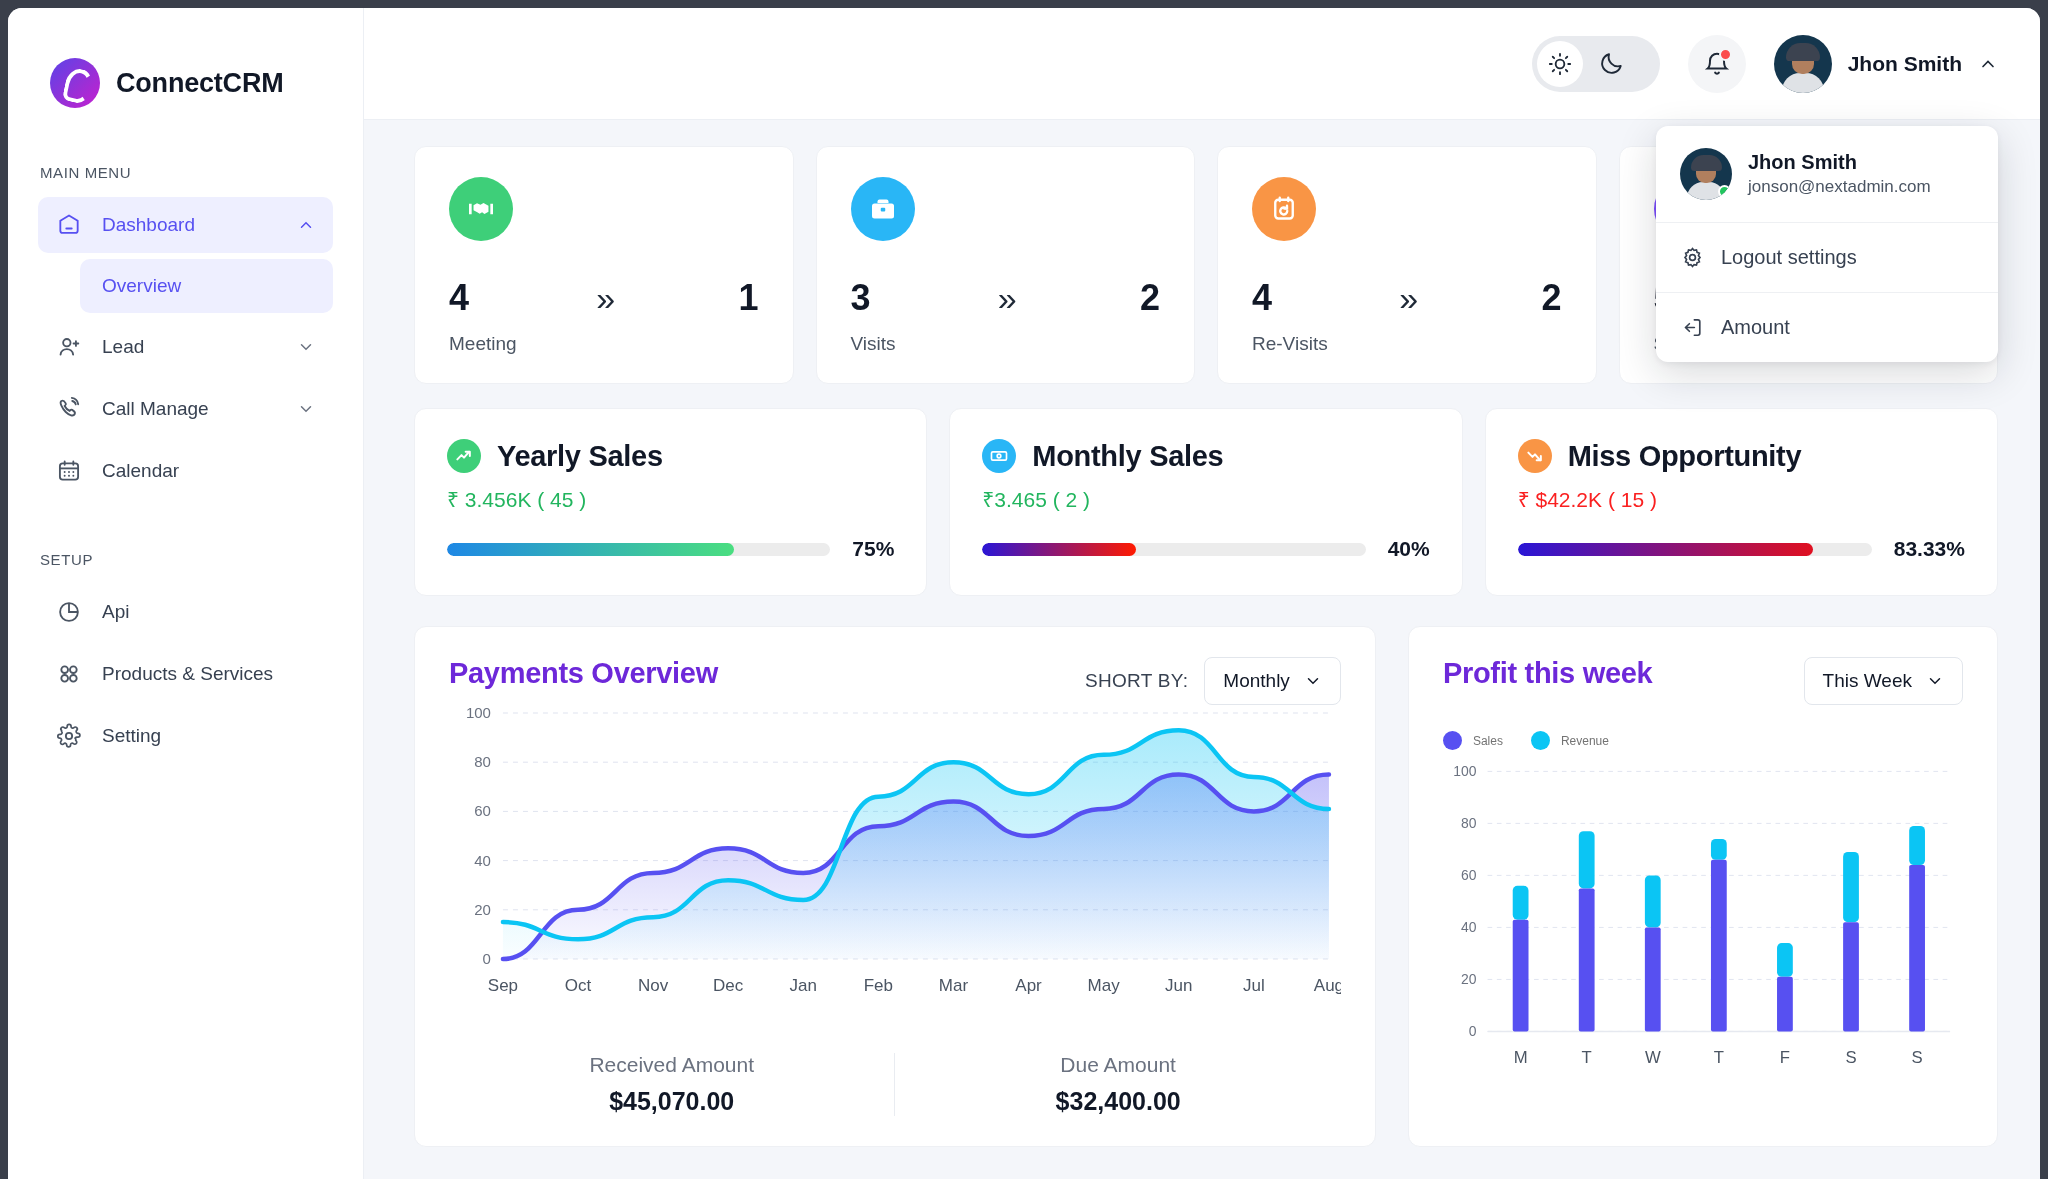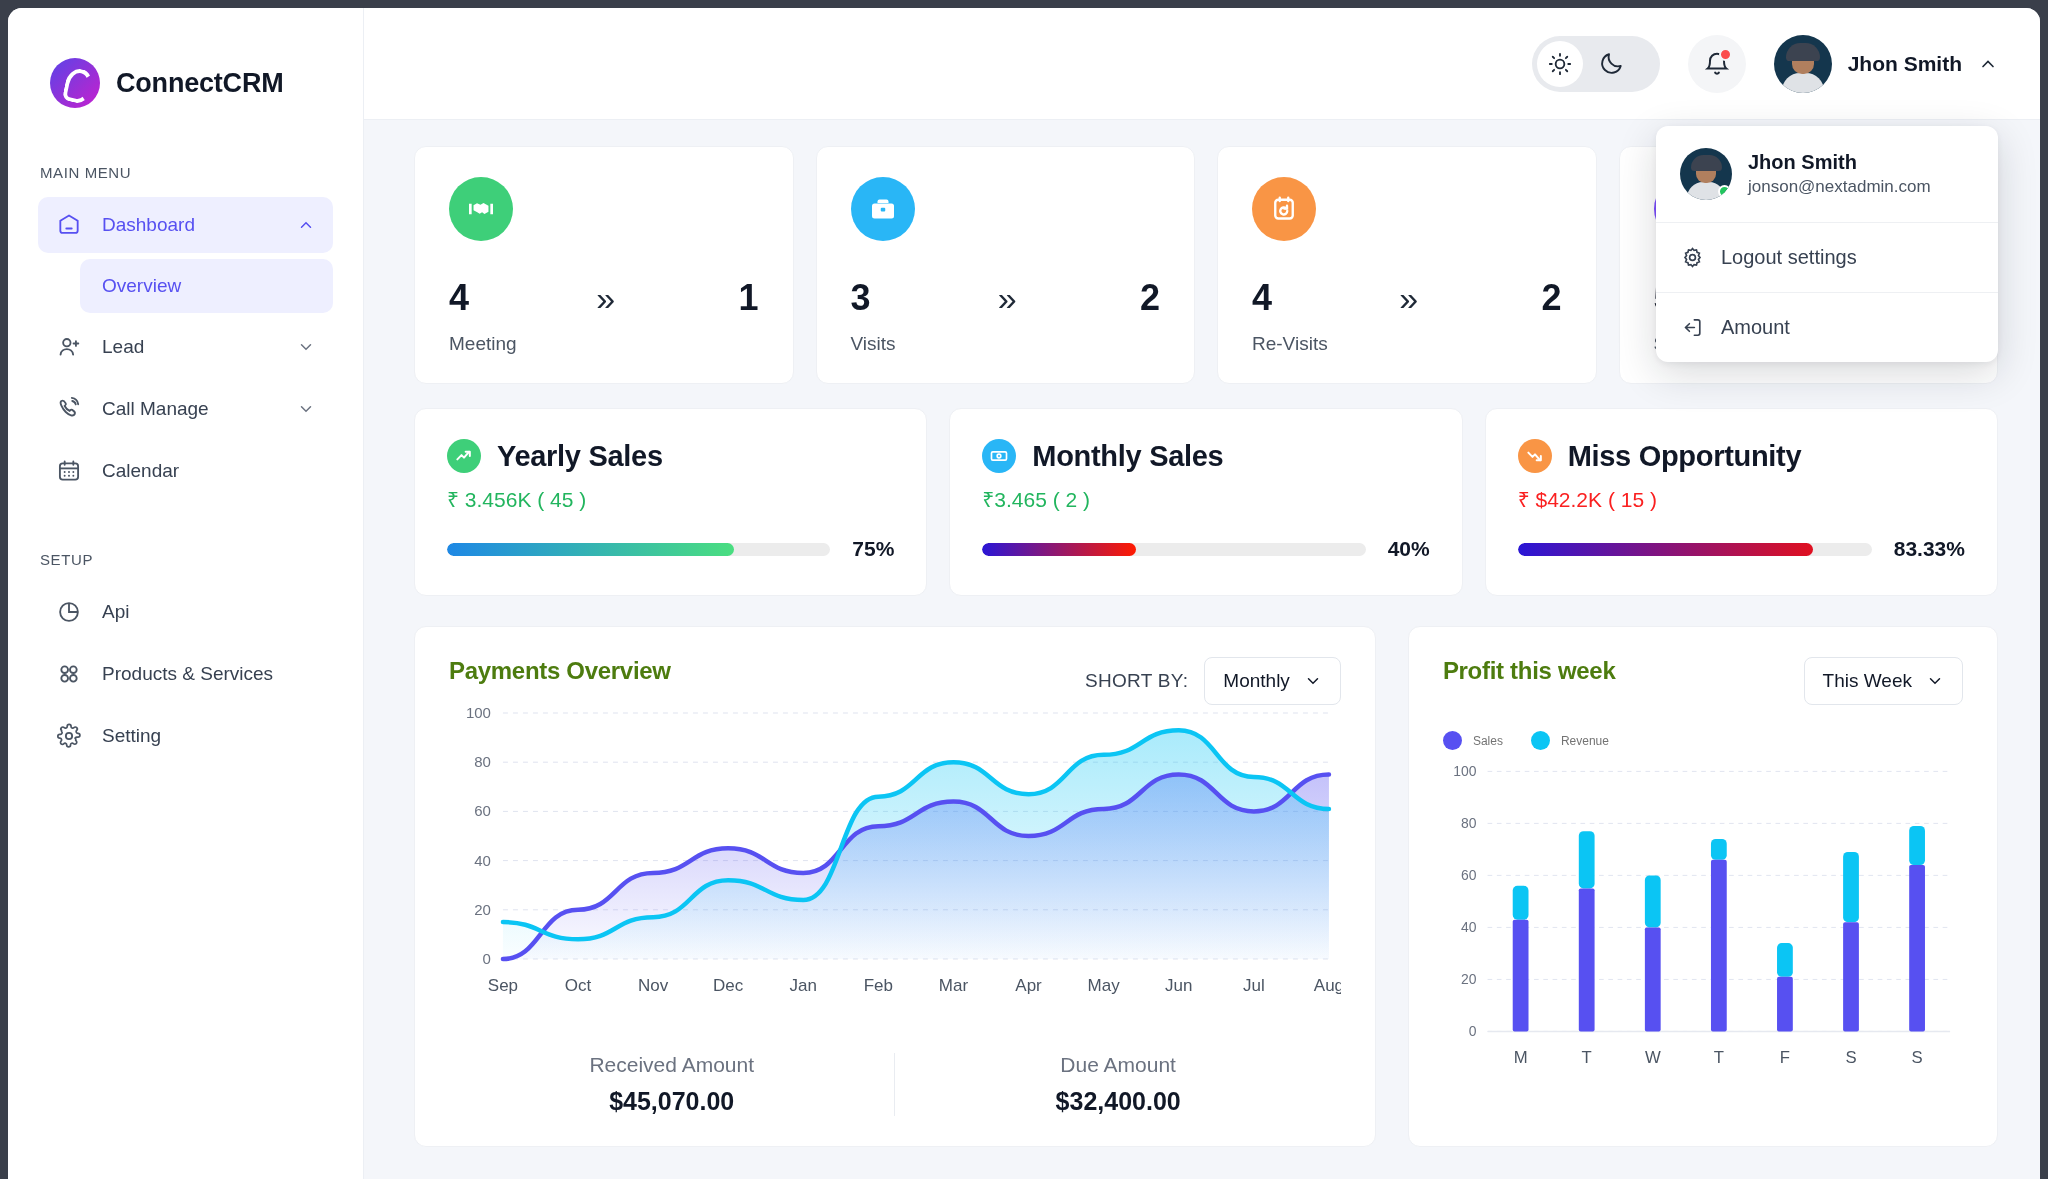--- a/index.html
+++ b/index.html
@@ -152,21 +152,21 @@
   .prog-bar-wrap { display: flex; align-items: center; gap: 22px; margin-top: 24px; }
   .prog-track { flex: 1; height: 13px; border-radius: 7px; background: #ececec; overflow: hidden; }
   .prog-fill { height: 100%; border-radius: 7px; }
   .prog-pct { font-size: 21px; font-weight: 600; color: #111827; white-space: nowrap; }
 
   .chart-row { display: flex; gap: 32px; margin-top: 30px; }
   .chart-card { background: #fff; border-radius: 12px; border: 1px solid #eef0f4; padding: 30px 34px; }
   .payments { flex: 1 1 62%; }
   .profit { flex: 1 1 38%; }
   .chart-head { display: flex; align-items: flex-start; justify-content: space-between; }
-  .chart-title { font-size: 24px; font-weight: 700; color: #4d7c0f; letter-spacing: -.3px; }
+  .chart-title { font-size: 29px; font-weight: 700; color: #6d28d9; letter-spacing: -.3px; }
   .sort-wrap { display: flex; align-items: center; gap: 16px; }
   .sort-label { font-size: 19px; color: #374151; font-weight: 500; letter-spacing: .3px; }
   .select-box {
     border: 1px solid #e2e6ec; border-radius: 8px; padding: 12px 18px;
     display: flex; align-items: center; gap: 14px; font-size: 19px; color: #111827; cursor: pointer;
     background: #fff;
   }
   .legend { display: flex; align-items: center; gap: 28px; margin-top: 26px; }
   .legend-item { display: flex; align-items: center; gap: 11px; font-size: 12px; color: #737373; }
   .legend-dot { width: 19px; height: 19px; border-radius: 50%; }

